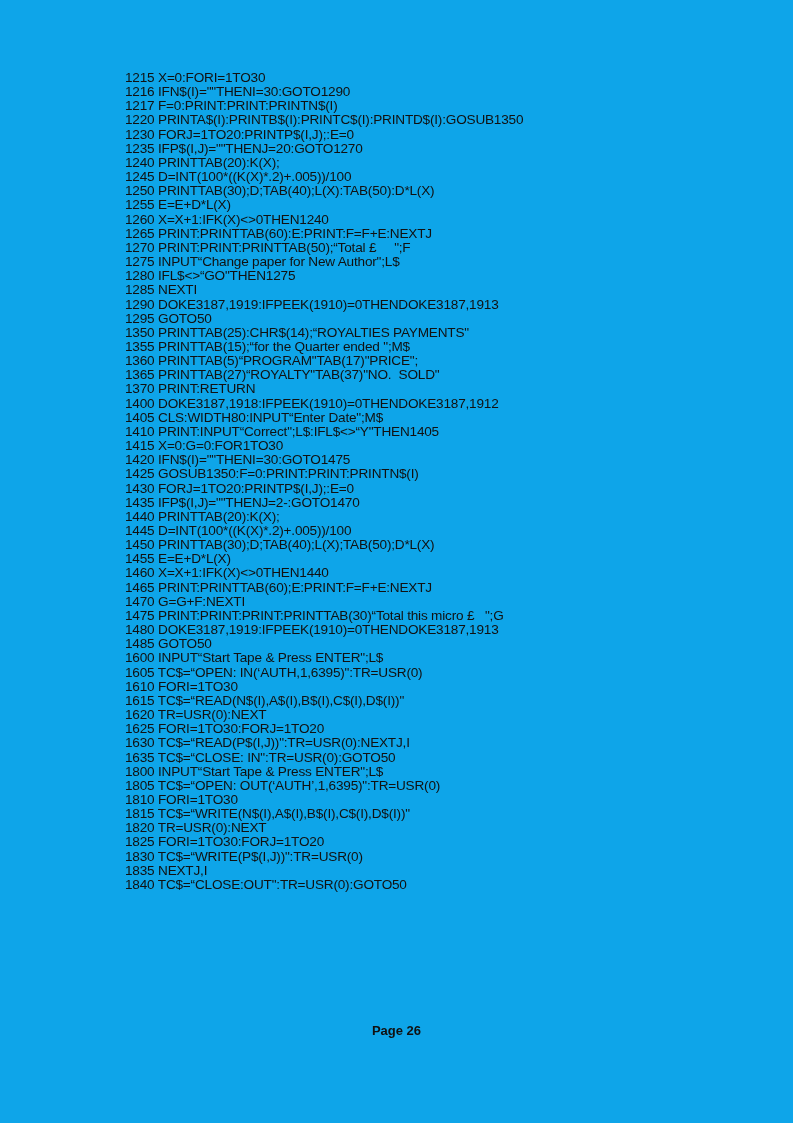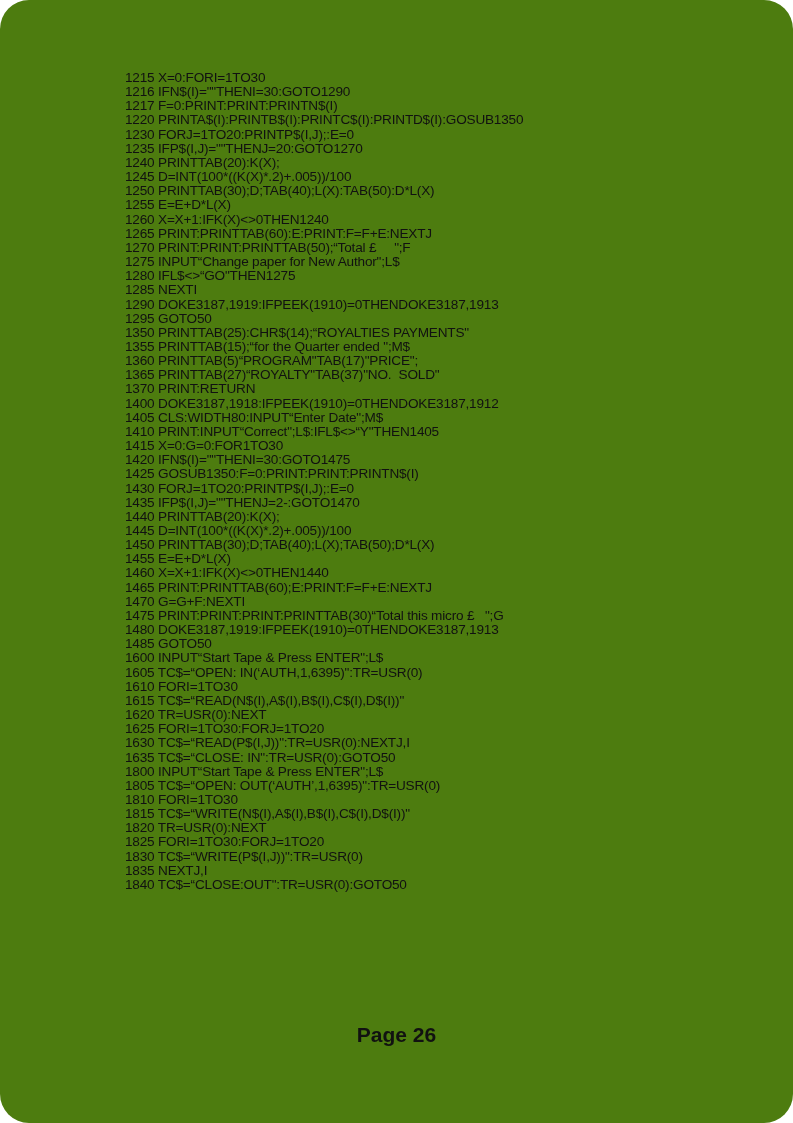--- a/index.html
+++ b/index.html
@@ -1,30 +1,30 @@
 <!DOCTYPE html>
 <html><head>
   <meta charset="utf-8">
   <style>
     html, body { margin: 0; padding: 0; background: #ffffff; }
     body { width: 793px; height: 1123px; position: relative; overflow: hidden; }
-    .page { position: absolute; left: 0; top: 0; width: 793px; height: 1123px; background: #4d7c0f; border-radius: 29px; }
+    .page { position: absolute; left: 0; top: 0; width: 793px; height: 1123px; background: #0ea5e9; }
     .code {
       position: absolute; left: 125px; top: 71px;
       font-family: "Liberation Sans", sans-serif;
       font-size: 13.6px; line-height: 14.17px; color: #111;
       letter-spacing: -0.2px;
       white-space: pre;
     }
     .line { display: block; height: 14.17px; }
     .footer {
       position: absolute; left: 0; width: 793px; top: 1023px;
       text-align: center;
       font-family: "Liberation Sans", sans-serif;
-      font-weight: bold; font-size: 21px; color: #111;
+      font-weight: bold; font-size: 13px; color: #111;
     }
   </style>
 </head>
 <body>
 
 <div class="page">
   <div class="code" id="code"><span class="line">1215 X=0:FORI=1TO30</span><span class="line">1216 IFN$(I)=""THENI=30:GOTO1290</span><span class="line">1217 F=0:PRINT:PRINT:PRINTN$(I)</span><span class="line">1220 PRINTA$(I):PRINTB$(I):PRINTC$(I):PRINTD$(I):GOSUB1350</span><span class="line">1230 FORJ=1TO20:PRINTP$(I,J);:E=0</span><span class="line">1235 IFP$(I,J)=""THENJ=20:GOTO1270</span><span class="line">1240 PRINTTAB(20):K(X);</span><span class="line">1245 D=INT(100*((K(X)*.2)+.005))/100</span><span class="line">1250 PRINTTAB(30);D;TAB(40);L(X):TAB(50):D*L(X)</span><span class="line">1255 E=E+D*L(X)</span><span class="line">1260 X=X+1:IFK(X)&lt;&gt;0THEN1240</span><span class="line">1265 PRINT:PRINTTAB(60):E:PRINT:F=F+E:NEXTJ</span><span class="line">1270 PRINT:PRINT:PRINTTAB(50);“Total £     ";F</span><span class="line">1275 INPUT“Change paper for New Author";L$</span><span class="line">1280 IFL$&lt;&gt;“GO"THEN1275</span><span class="line">1285 NEXTI</span><span class="line">1290 DOKE3187,1919:IFPEEK(1910)=0THENDOKE3187,1913</span><span class="line">1295 GOTO50</span><span class="line">1350 PRINTTAB(25):CHR$(14);“ROYALTIES PAYMENTS"</span><span class="line">1355 PRINTTAB(15);“for the Quarter ended ";M$</span><span class="line">1360 PRINTTAB(5)“PROGRAM"TAB(17)"PRICE";</span><span class="line">1365 PRINTTAB(27)“ROYALTY"TAB(37)"NO.  SOLD"</span><span class="line">1370 PRINT:RETURN</span><span class="line">1400 DOKE3187,1918:IFPEEK(1910)=0THENDOKE3187,1912</span><span class="line">1405 CLS:WIDTH80:INPUT“Enter Date";M$</span><span class="line">1410 PRINT:INPUT“Correct";L$:IFL$&lt;&gt;“Y"THEN1405</span><span class="line">1415 X=0:G=0:FOR1TO30</span><span class="line">1420 IFN$(I)=""THENI=30:GOTO1475</span><span class="line">1425 GOSUB1350:F=0:PRINT:PRINT:PRINTN$(I)</span><span class="line">1430 FORJ=1TO20:PRINTP$(I,J);:E=0</span><span class="line">1435 IFP$(I,J)=""THENJ=2-:GOTO1470</span><span class="line">1440 PRINTTAB(20):K(X);</span><span class="line">1445 D=INT(100*((K(X)*.2)+.005))/100</span><span class="line">1450 PRINTTAB(30);D;TAB(40);L(X);TAB(50);D*L(X)</span><span class="line">1455 E=E+D*L(X)</span><span class="line">1460 X=X+1:IFK(X)&lt;&gt;0THEN1440</span><span class="line">1465 PRINT:PRINTTAB(60);E:PRINT:F=F+E:NEXTJ</span><span class="line">1470 G=G+F:NEXTI</span><span class="line">1475 PRINT:PRINT:PRINT:PRINTTAB(30)“Total this micro £   ";G</span><span class="line">1480 DOKE3187,1919:IFPEEK(1910)=0THENDOKE3187,1913</span><span class="line">1485 GOTO50</span><span class="line">1600 INPUT“Start Tape &amp; Press ENTER";L$</span><span class="line">1605 TC$=“OPEN: IN(‘AUTH,1,6395)":TR=USR(0)</span><span class="line">1610 FORI=1TO30</span><span class="line">1615 TC$=“READ(N$(I),A$(I),B$(I),C$(I),D$(I))"</span><span class="line">1620 TR=USR(0):NEXT</span><span class="line">1625 FORI=1TO30:FORJ=1TO20</span><span class="line">1630 TC$=“READ(P$(I,J))":TR=USR(0):NEXTJ,I</span><span class="line">1635 TC$=“CLOSE: IN":TR=USR(0):GOTO50</span><span class="line">1800 INPUT“Start Tape &amp; Press ENTER";L$</span><span class="line">1805 TC$=“OPEN: OUT(‘AUTH’,1,6395)":TR=USR(0)</span><span class="line">1810 FORI=1TO30</span><span class="line">1815 TC$=“WRITE(N$(I),A$(I),B$(I),C$(I),D$(I))"</span><span class="line">1820 TR=USR(0):NEXT</span><span class="line">1825 FORI=1TO30:FORJ=1TO20</span><span class="line">1830 TC$=“WRITE(P$(I,J))":TR=USR(0)</span><span class="line">1835 NEXTJ,I</span><span class="line">1840 TC$=“CLOSE:OUT":TR=USR(0):GOTO50</span></div>
   <div class="footer">Page 26</div>
 </div>
 

